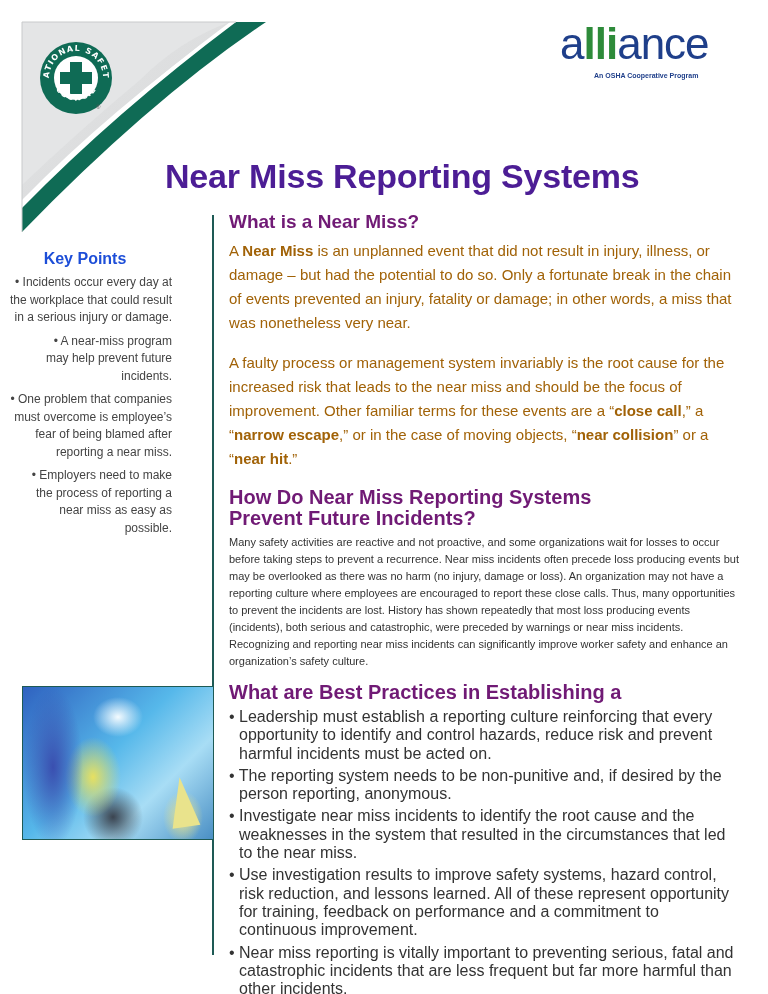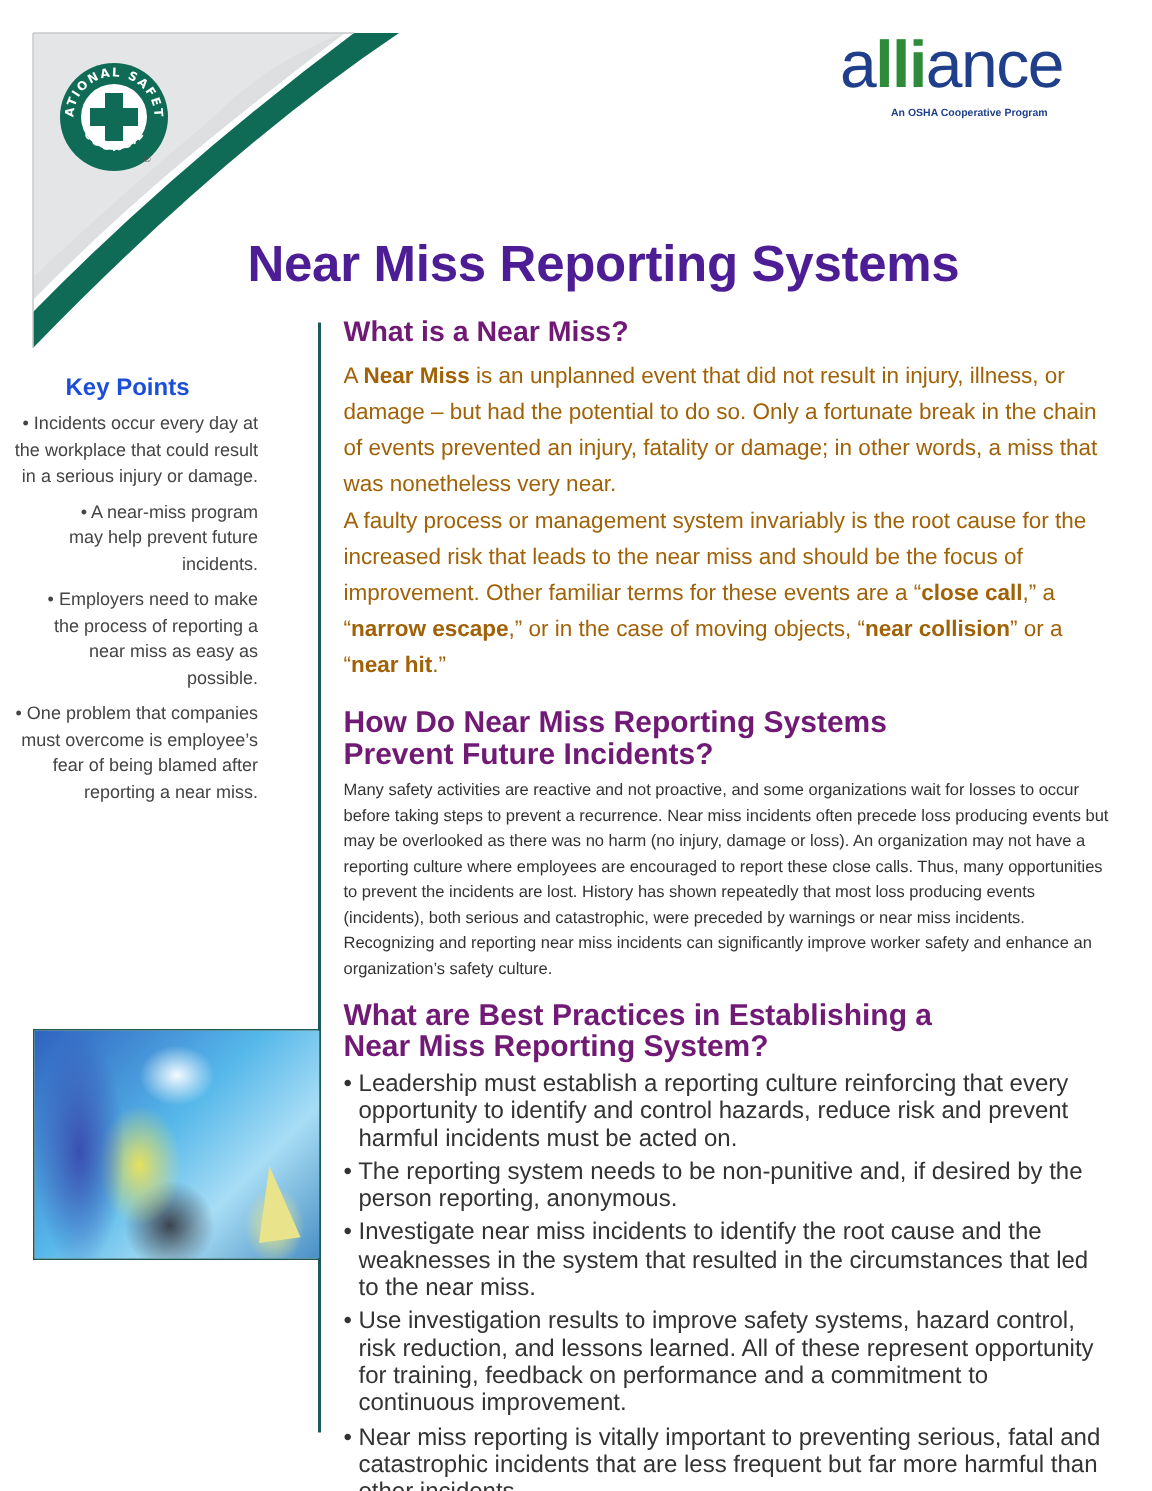--- a/index.html
+++ b/index.html
@@ -89,46 +89,45 @@
 </div>
 
 <h1 class="page-title">Near Miss Reporting Systems</h1>
 
 <div class="divider"></div>
 
 <aside class="sidebar">
   <div class="kp-title">Key Points</div>
   <div class="kp-item">• Incidents occur every day at the workplace that could result in a serious injury or damage.</div>
   <div class="kp-item" style="padding-left:40px;">• A near-miss program may help prevent future incidents.</div>
+  <div class="kp-item" style="padding-left:10px;">• One problem that companies must overcome is employee’s fear of being blamed after reporting a near miss.</div>
   <div class="kp-item" style="padding-left:22px;">• Employers need to make the process of reporting a near miss as easy as possible.</div>
-  <div class="kp-item" style="padding-left:10px;">• One problem that companies must overcome is employee’s fear of being blamed after reporting a near miss.</div>
 </aside>
 
 <div class="photo">
   <div class="tag"></div>
 </div>
 
 <main class="main">
   <h2 class="h2">What is a Near Miss?</h2>
   <p class="lead" style="margin-top:6px;">
     <span>A </span><b>Near Miss</b><span> is an unplanned event that did not result in injury, illness, or damage – but had the potential to do so. Only a fortunate break in the chain of events prevented an injury, fatality or damage; in other words, a miss that was nonetheless very near.</span>
   </p>
-  <p class="lead" style="margin-top:1px;">
+  <p class="lead" style="margin-top:16px;">
     <span>A faulty process or management system invariably is the root cause for the increased risk that leads to the near miss and should be the focus of improvement. Other familiar terms for these events are a “</span><b>close call</b><span>,” a “</span><b>narrow escape</b><span>,” or in the case of moving objects, “</span><b>near collision</b><span>” or a “</span><b>near hit</b><span>.”</span>
   </p>
 
   <h2 class="h2 big" style="margin-top:16px;">
     <span>How Do Near Miss Reporting Systems</span><br>
     <span>Prevent Future Incidents?</span>
   </h2>
   <p class="body" style="margin-top:5px;">Many safety activities are reactive and not proactive, and some organizations wait for losses to occur before taking steps to prevent a recurrence. Near miss incidents often precede loss producing events but may be overlooked as there was no harm (no injury, damage or loss). An organization may not have a reporting culture where employees are encouraged to report these close calls. Thus, many opportunities to prevent the incidents are lost. History has shown repeatedly that most loss producing events (incidents), both serious and catastrophic, were preceded by warnings or near miss incidents. Recognizing and reporting near miss incidents can significantly improve worker safety and enhance an organization’s safety culture.</p>
 
   <h2 class="h2 big" style="margin-top:12px;">
     <span>What are Best Practices in Establishing a</span><br>
-    <span>Near Miss Reporting System?</span>
   </h2>
   <div style="margin-top:5px;">
     <p class="bullet">• Leadership must establish a reporting culture reinforcing that every opportunity to identify and control hazards, reduce risk and prevent harmful incidents must be acted on.</p>
     <p class="bullet">• The reporting system needs to be non-punitive and, if desired by the person reporting, anonymous.</p>
     <p class="bullet">• Investigate near miss incidents to identify the root cause and the weaknesses in the system that resulted in the circumstances that led to the near miss.</p>
     <p class="bullet">• Use investigation results to improve safety systems, hazard control, risk reduction, and lessons learned. All of these represent opportunity for training, feedback on performance and a commitment to continuous improvement.</p>
     <p class="bullet">• Near miss reporting is vitally important to preventing serious, fatal and catastrophic incidents that are less frequent but far more harmful than other incidents.</p>
   </div>
 </main>
 

